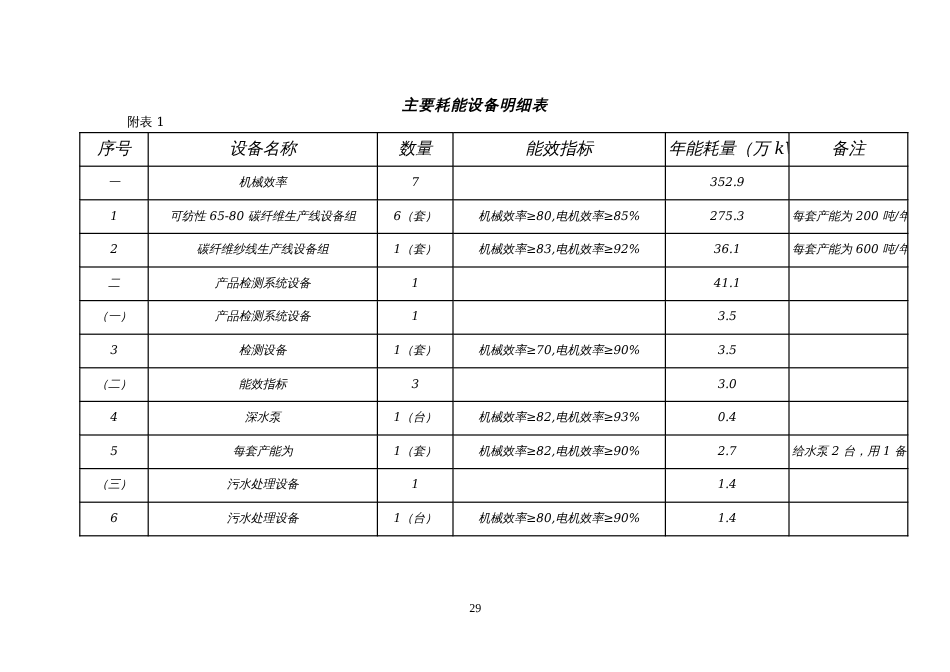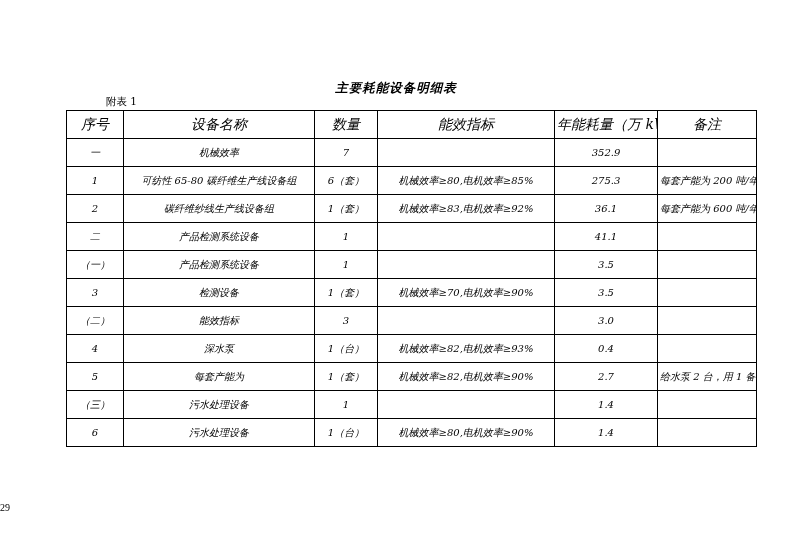--- a/index.html
+++ b/index.html
@@ -77,20 +77,21 @@
   td.col-remark  { width: 94px; }
   .num-cell {
     font-style: normal;
     font-family: "Liberation Serif", "DejaVu Serif", serif;
   }
   .page-number {
     position: absolute;
     left: 0;
     top: 502px;
     width: 792px;
+    text-align: center;
     font-size: 10px;
     font-family: "Liberation Serif", "DejaVu Serif", serif;
   }
 </style>
 </head>
 <body>
 
 <div class="page">
 
   <div class="doc-title">主要耗能设备明细表</div>

